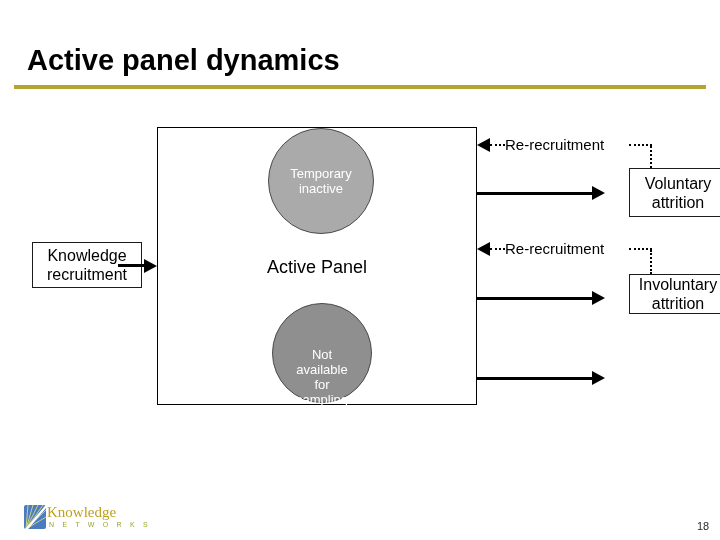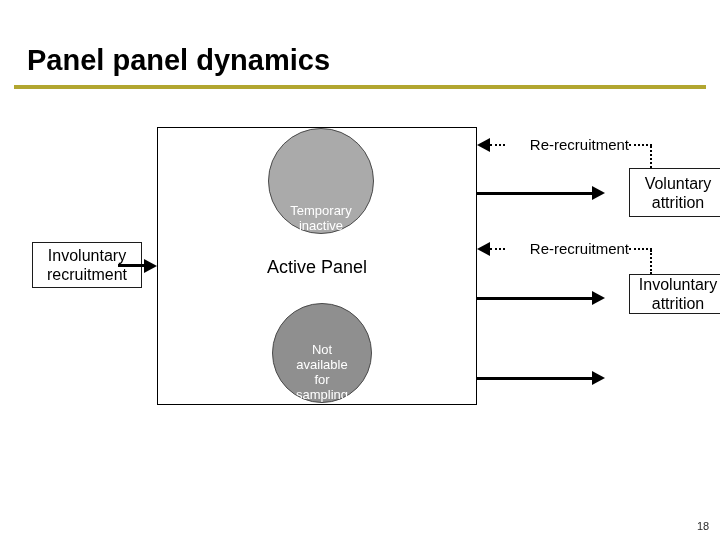--- a/index.html
+++ b/index.html
@@ -11,21 +11,21 @@
   .title{
     position:absolute;left:27px;top:44px;font-size:29px;font-weight:bold;color:#000;
     letter-spacing:0;white-space:nowrap;
   }
   .title-rule{position:absolute;left:14px;top:85px;width:692px;height:4px;background:#b2a630;}
 
   
   .main-box{position:absolute;left:157px;top:127px;width:320px;height:278px;border:1.5px solid #000;background:#fff;box-sizing:border-box;}
   .main-box-label{position:absolute;left:157px;top:257px;width:320px;text-align:center;font-size:18px;font-weight:normal;color:#000;}
 
-  .circle{position:absolute;border-radius:50%;display:flex;align-items:flex-end;justify-content:center;text-align:center;color:#fff;font-size:13px;line-height:15px;}
+  .circle{position:absolute;border-radius:50%;display:flex;align-items:center;justify-content:center;text-align:center;color:#fff;font-size:13px;line-height:15px;}
   .circle-top{left:268px;top:128px;width:106px;height:106px;background:#aaaaaa;border:1px solid #4a4a4a;box-sizing:border-box;}
   .circle-bottom{left:272px;top:303px;width:100px;height:100px;background:#8f8f8f;border:1px solid #4a4a4a;box-sizing:border-box;}
   .circle-top .circle-text{width:80px;}
   .circle-bottom .circle-text{width:62px;margin-top:48px;}
 
   
   .node-box{position:absolute;border:1.5px solid #1c1c1c;background:#fff;box-sizing:border-box;
     display:flex;align-items:center;justify-content:center;text-align:center;font-size:16px;line-height:19px;color:#000;margin-left:24px;}
   .box-continuous{left:8px;top:242px;width:110px;height:46px;}
   .box-voluntary{left:605px;top:168px;width:98px;height:49px;}
@@ -33,50 +33,50 @@
   .box-mortality{left:605px;top:355px;width:98px;height:47px;}
 
   
   .hline{position:absolute;height:3px;background:#000;}
   .head-right{position:absolute;width:0;height:0;border-top:7px solid transparent;border-bottom:7px solid transparent;border-left:13px solid #000;}
   .head-left{position:absolute;width:0;height:0;border-top:7px solid transparent;border-bottom:7px solid transparent;border-right:13px solid #000;}
 
   
   .dotline{position:absolute;height:0;border-top:2px dotted #000;}
   .dotline-v{position:absolute;width:0;border-left:2px dotted #000;}
-  .dot-label{position:absolute;width:124px;text-align:right;font-size:15px;color:#000;background:#fff;}
+  .dot-label{position:absolute;width:124px;text-align:left;font-size:15px;color:#000;background:#fff;}
 
   
   .logo{position:absolute;left:24px;top:503px;width:110px;height:32px;}
   .logo-icon{position:absolute;left:0;top:0;}
   .logo-name{position:absolute;left:23px;top:1px;font-family:"Liberation Serif", serif;font-size:15px;color:#bda01f;white-space:nowrap;}
   .logo-subname{position:absolute;left:25px;top:18px;font-size:7px;letter-spacing:3.2px;color:#9aa332;white-space:nowrap;}
 
   .page-number{position:absolute;left:697px;top:520px;font-size:11px;color:#2a2a2a;}
 </style>
 </head>
 <body>
 
 <div class="slide">
 
-  <div class="title">Panel panel dynamics</div>
+  <div class="title">Active panel dynamics</div>
   <div class="title-rule"></div>
 
   <div class="main-box"></div>
   <div class="main-box-label">Active Panel</div>
 
   <div class="circle circle-top">
     <div class="circle-text">Temporary inactive</div>
   </div>
   <div class="circle circle-bottom">
     <div class="circle-text">Not available for sampling</div>
   </div>
 
   <div class="node-box box-continuous">
-    <span>Involuntary recruitment</span>
+    <span>Knowledge recruitment</span>
   </div>
   <div class="hline" style="left:118px;top:264px;width:26px;"></div>
   <div class="head-right" style="left:144px;top:259px;"></div>
 
   <div class="head-left" style="left:477px;top:138px;"></div>
   <div class="dotline" style="left:490px;top:144px;width:15px;"></div>
   <div class="dot-label" style="left:505px;top:136px;">Re-recruitment</div>
   <div class="dotline" style="left:629px;top:144px;width:23px;"></div>
   <div class="dotline-v" style="left:650px;top:146px;height:22px;"></div>
 
@@ -94,15 +94,31 @@
 
   <div class="hline" style="left:477px;top:297px;width:115px;"></div>
   <div class="head-right" style="left:592px;top:291px;"></div>
   <div class="node-box box-involuntary">
     <span>Involuntary attrition</span>
   </div>
 
   <div class="hline" style="left:477px;top:377px;width:115px;"></div>
   <div class="head-right" style="left:592px;top:371px;"></div>
 
+  <div class="logo">
+    <svg class="logo-icon" width="24" height="28" viewBox="0 0 24 28">
+      <rect x="0" y="2" width="22" height="24" rx="2" fill="#4a7cc0"></rect>
+      <g stroke="#cdd37f" stroke-width="1" fill="none">
+        <line x1="2" y1="26" x2="4" y2="2"></line>
+        <line x1="2" y1="26" x2="9" y2="2"></line>
+        <line x1="2" y1="26" x2="14" y2="2"></line>
+        <line x1="2" y1="26" x2="19" y2="2"></line>
+        <line x1="2" y1="26" x2="22" y2="7"></line>
+        <line x1="2" y1="26" x2="22" y2="14"></line>
+      </g>
+      <line x1="1" y1="28" x2="24" y2="1" stroke="#ffffff" stroke-width="2.2"></line>
+    </svg>
+    <div class="logo-name">Knowledge</div>
+    <div class="logo-subname">N E T W O R K S</div>
+  </div>
 
   <div class="page-number">18</div>
 </div>
 
 </body></html>

